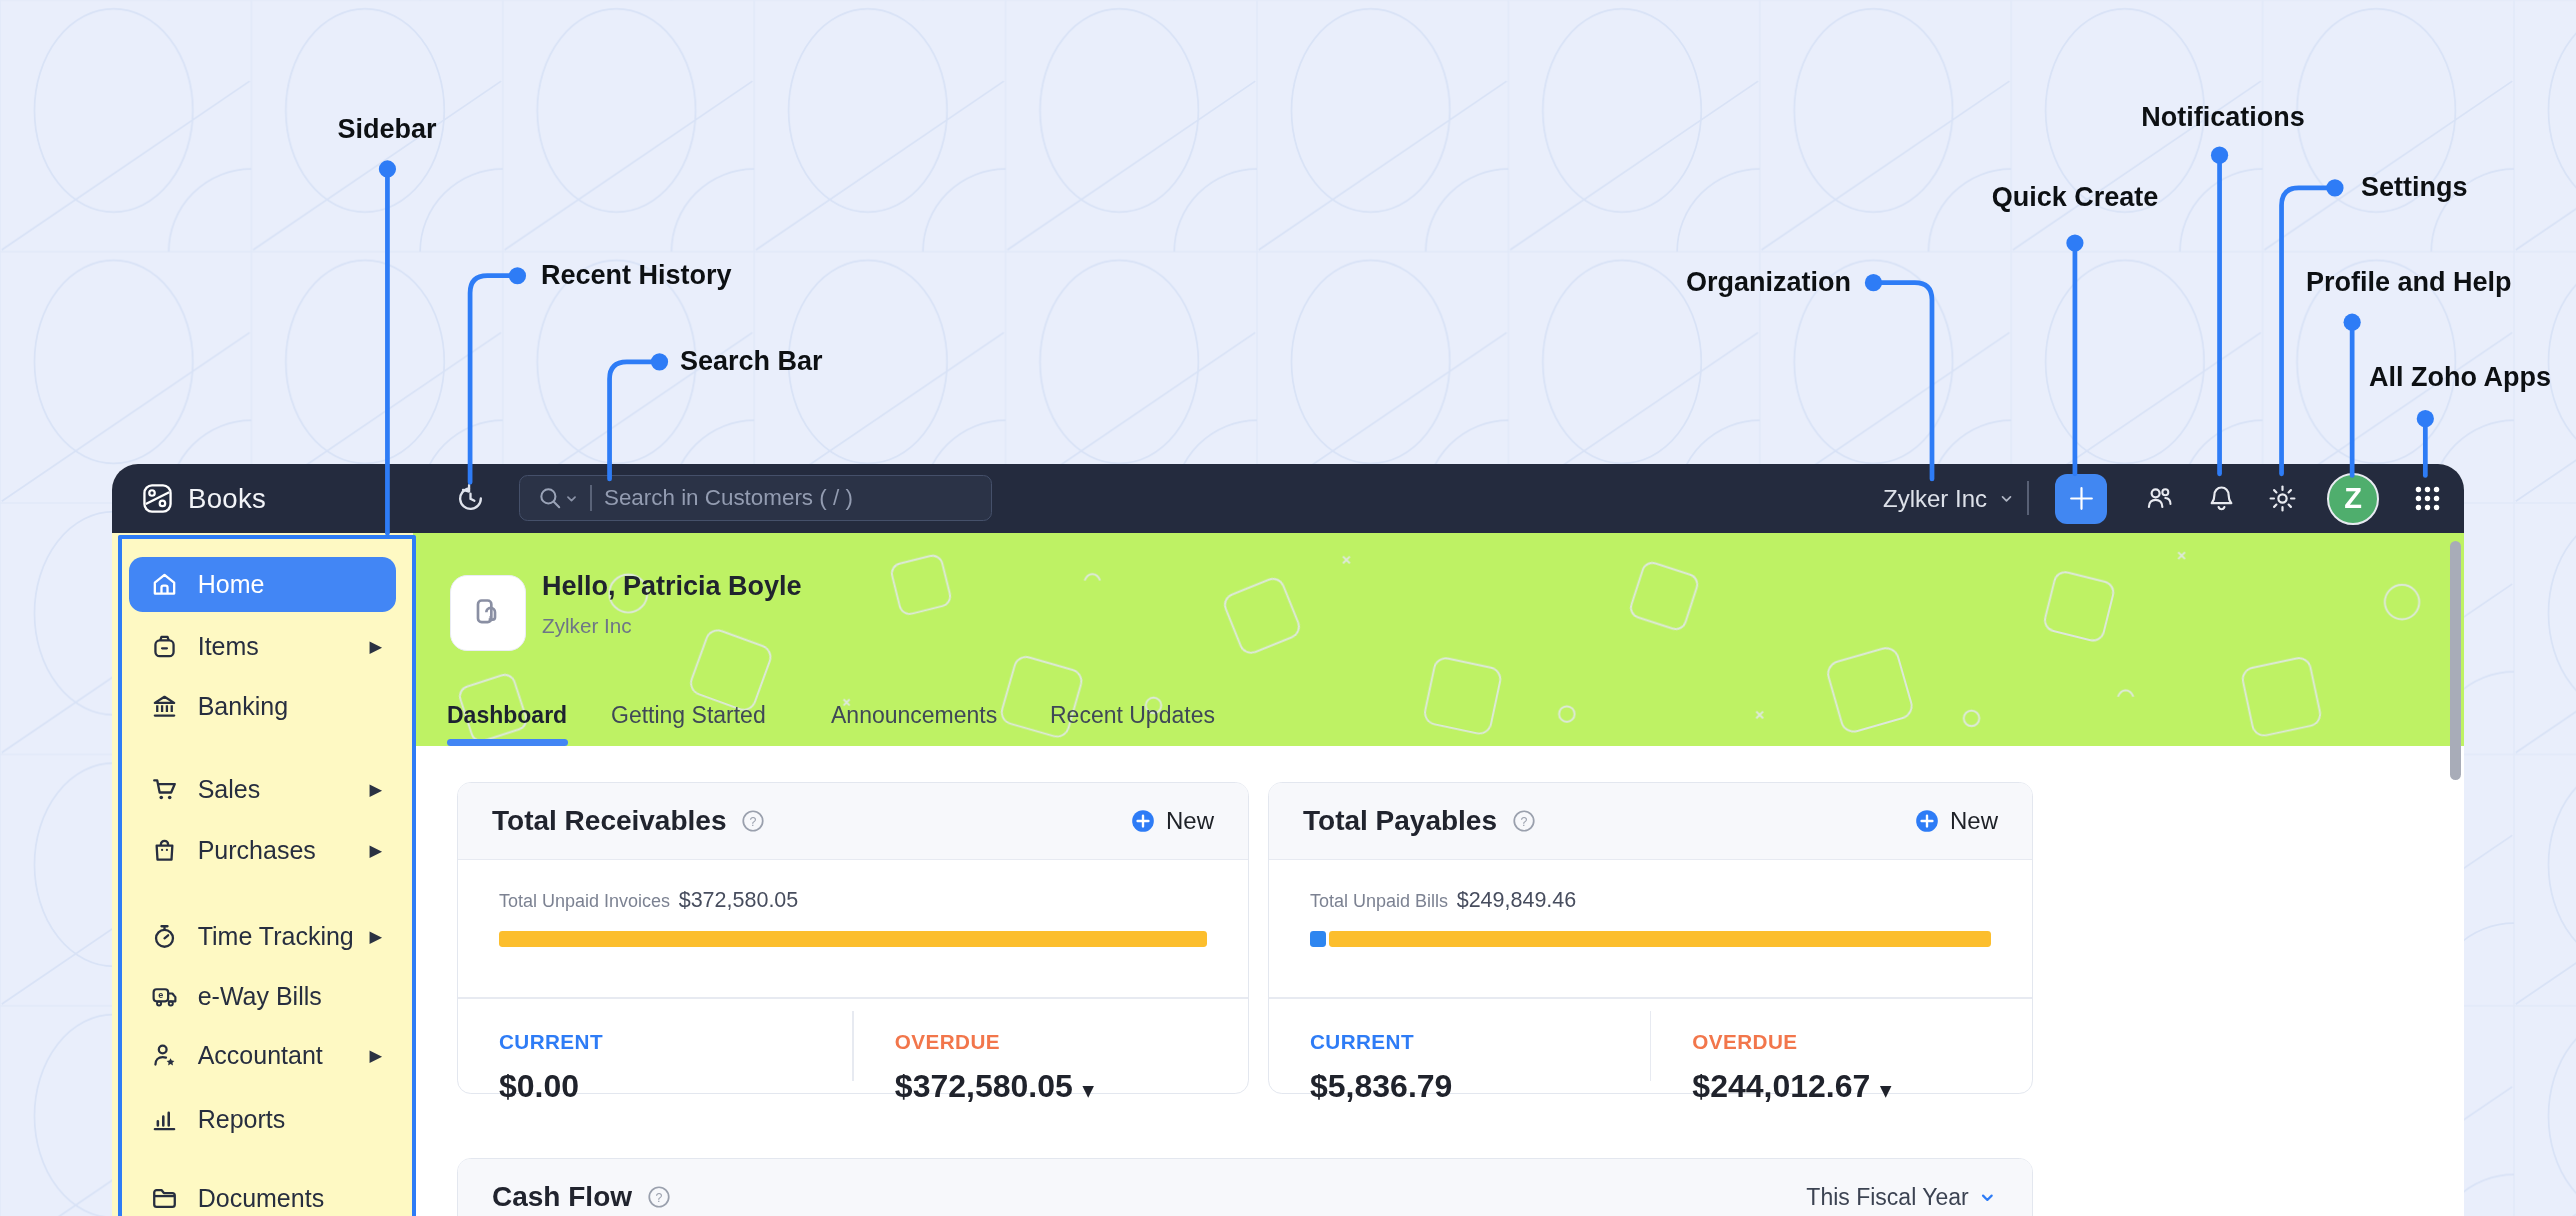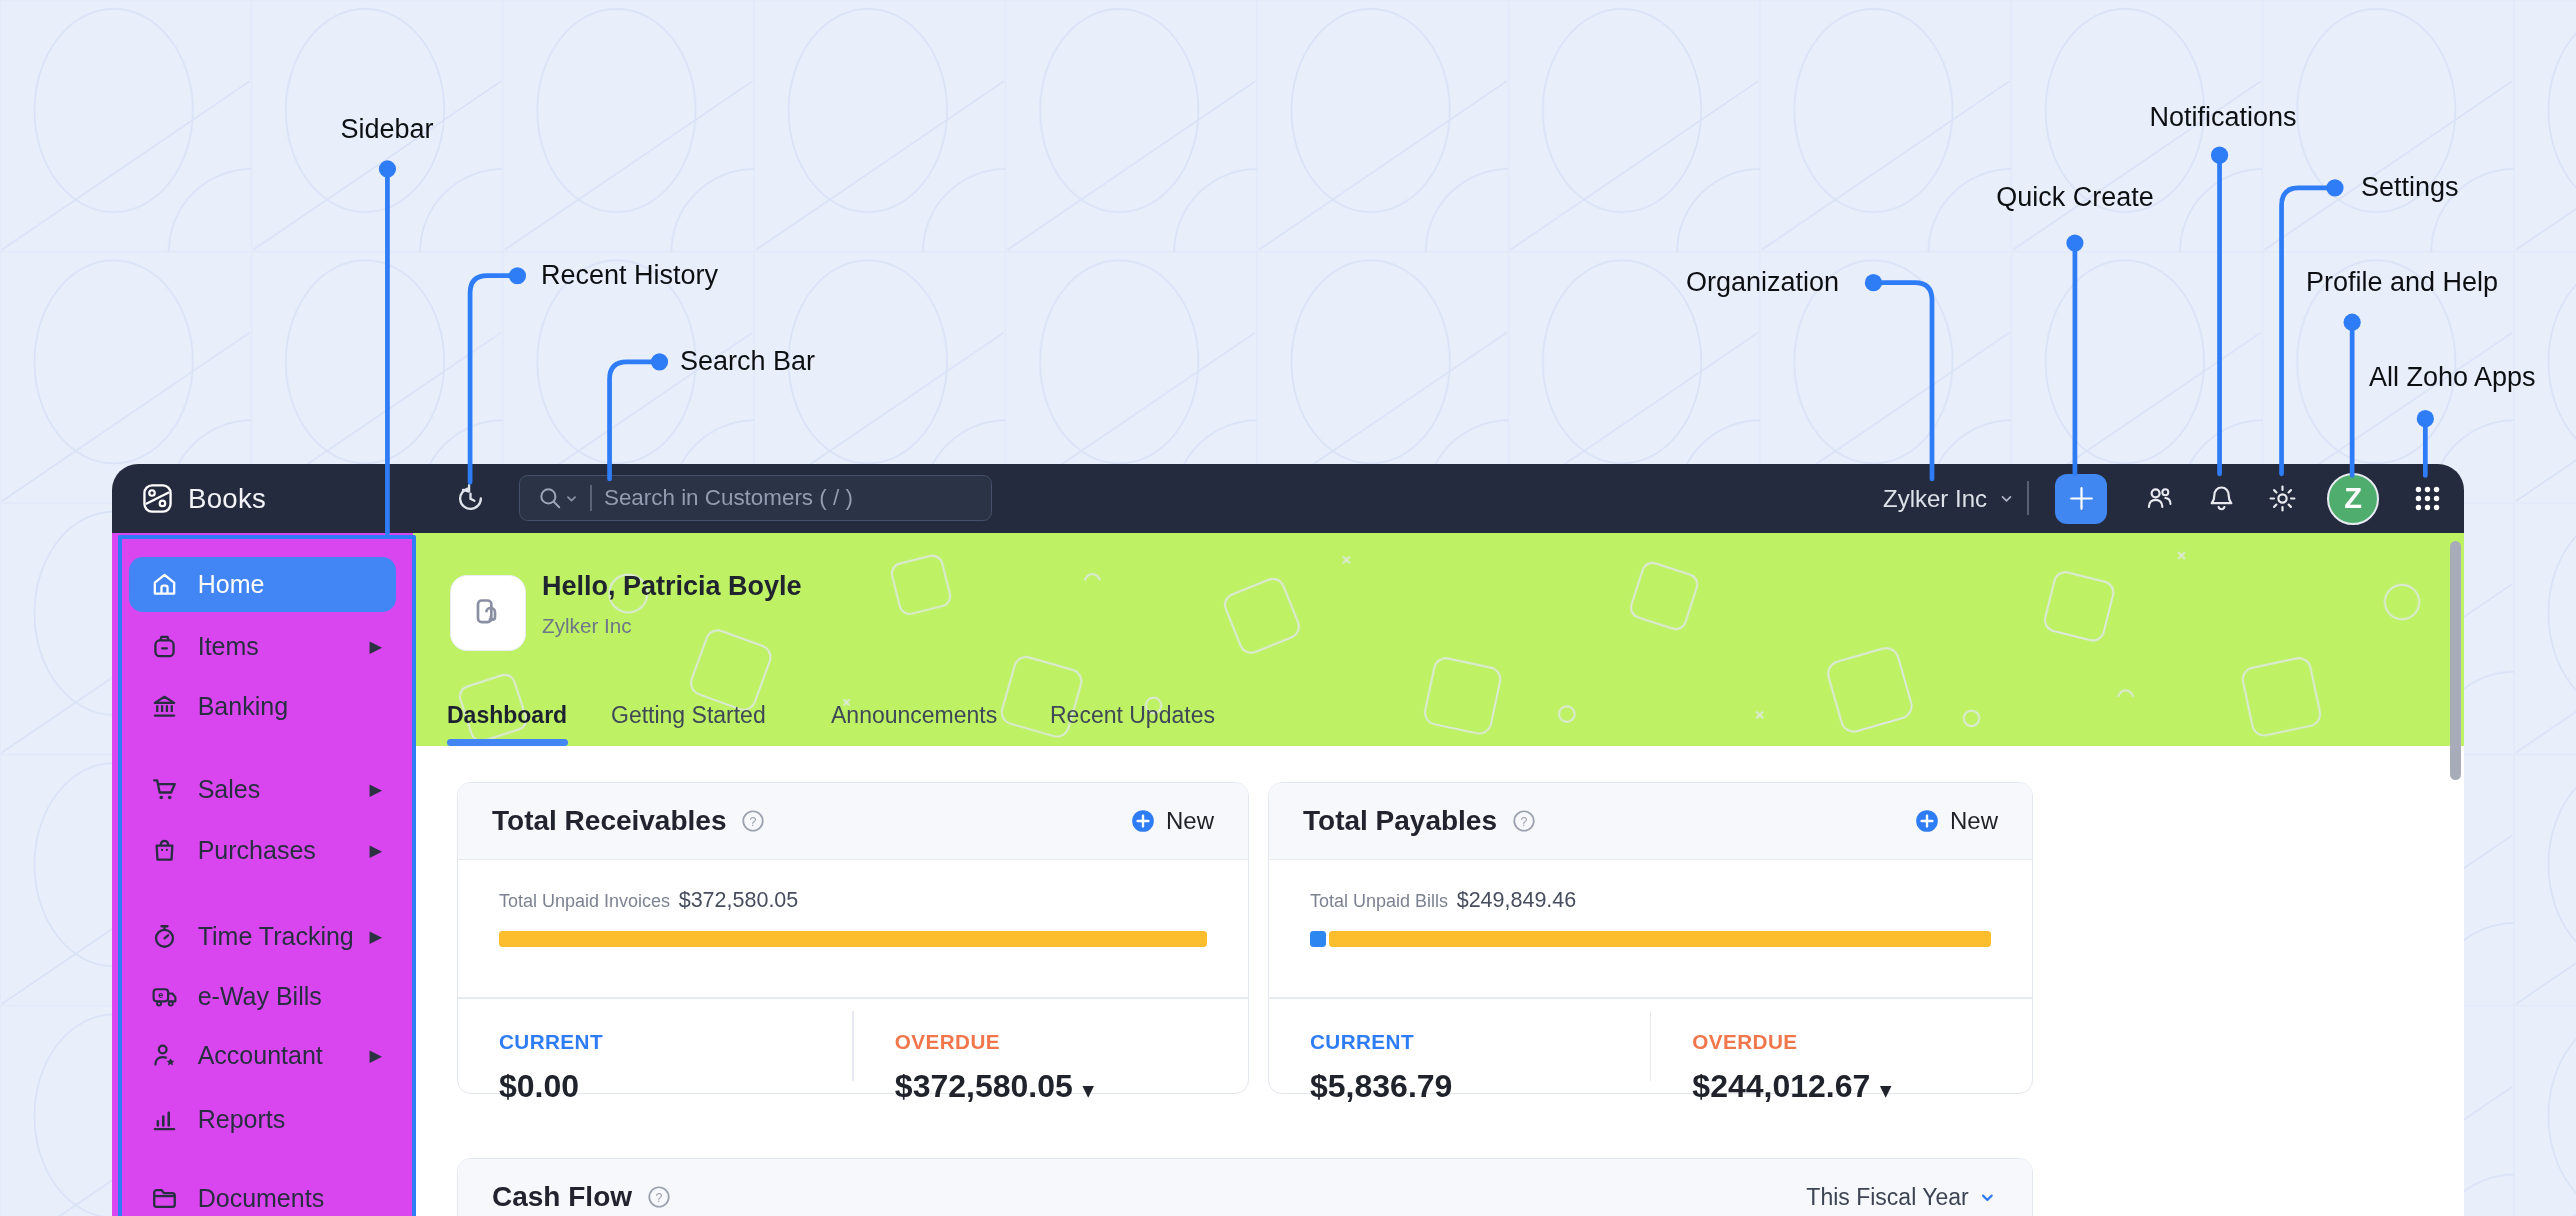--- a/index.html
+++ b/index.html
@@ -3,21 +3,21 @@
 <meta charset="utf-8">
 <style>
   html,body{margin:0;padding:0;background:#e9eefb;font-family:"Liberation Sans",sans-serif;}
   .stage{position:relative;width:2576px;height:1217px;overflow:hidden;background:#e9eefb;}
   .bgpat{position:absolute;left:0;top:0;}
 
   
   .window{position:absolute;left:112px;top:464px;width:2352px;height:752px;border-radius:26px 26px 0 0;overflow:hidden;background:#ffffff;}
   .topbar{position:relative;height:69px;background:#242b3e;}
   .winbody{display:flex;height:684px;}
-  .sidebar{position:relative;width:301px;background:#d946ef;flex:0 0 auto;}
+  .sidebar{position:relative;width:301px;background:#fef9c3;flex:0 0 auto;}
   .main{position:relative;flex:1;background:#ffffff;}
 
   
   .logo{position:absolute;left:29px;top:18px;width:33px;height:33px;}
   .appname{position:absolute;left:76px;top:0;line-height:69px;color:#f2f4f8;font-size:27.6px;font-weight:500;letter-spacing:0.3px;}
   .hist{position:absolute;left:343px;top:19px;width:31px;height:31px;}
   .search{position:absolute;left:407px;top:11.2px;width:473px;height:46px;background:#2b3347;border:1.7px solid #45506a;border-radius:8.6px;display:flex;align-items:center;box-sizing:border-box;padding:0 17px;}
   .search svg{flex:0 0 auto;}
   .search .sep{width:1.7px;height:26px;background:#5a6378;margin:0 12px 0 10.3px;}
   .search .ph{color:#939cb1;font-size:22.4px;white-space:nowrap;overflow:hidden;}
@@ -67,21 +67,21 @@
   .klabel.ovr{color:#f2764b;}
   .kamt{font-size:32px;font-weight:700;color:#20232c;margin-top:13.8px;white-space:nowrap;}
   .kamt .caret{font-size:20.7px;margin-left:10.3px;}
   .cf-right{margin-left:auto;display:flex;align-items:center;font-size:23px;color:#3c4352;}
   .cf-right svg{margin-left:8.6px;}
 
   .scrollthumb{position:absolute;right:3.4px;top:7.7px;width:10.3px;height:239px;border-radius:6px;background:#a8acb8;}
 
   
   .annsvg{position:absolute;left:0;top:0;pointer-events:none;}
-  .ann{position:absolute;font-size:27px;font-weight:400;color:#0d1013;white-space:nowrap;}
+  .ann{position:absolute;font-size:27px;font-weight:700;color:#0d1013;white-space:nowrap;}
   .ann.center{transform:translateX(-50%);}
   .sbbox{position:absolute;left:118px;top:535px;width:298px;height:689px;border:4.3px solid #2e7cf6;border-radius:1.7px;box-sizing:border-box;pointer-events:none;}
 </style>
 </head>
 <body>
 
 <div class="stage">
 
   <svg class="bgpat" width="2576" height="1217" viewBox="0 0 2992 1413">
     <defs>

